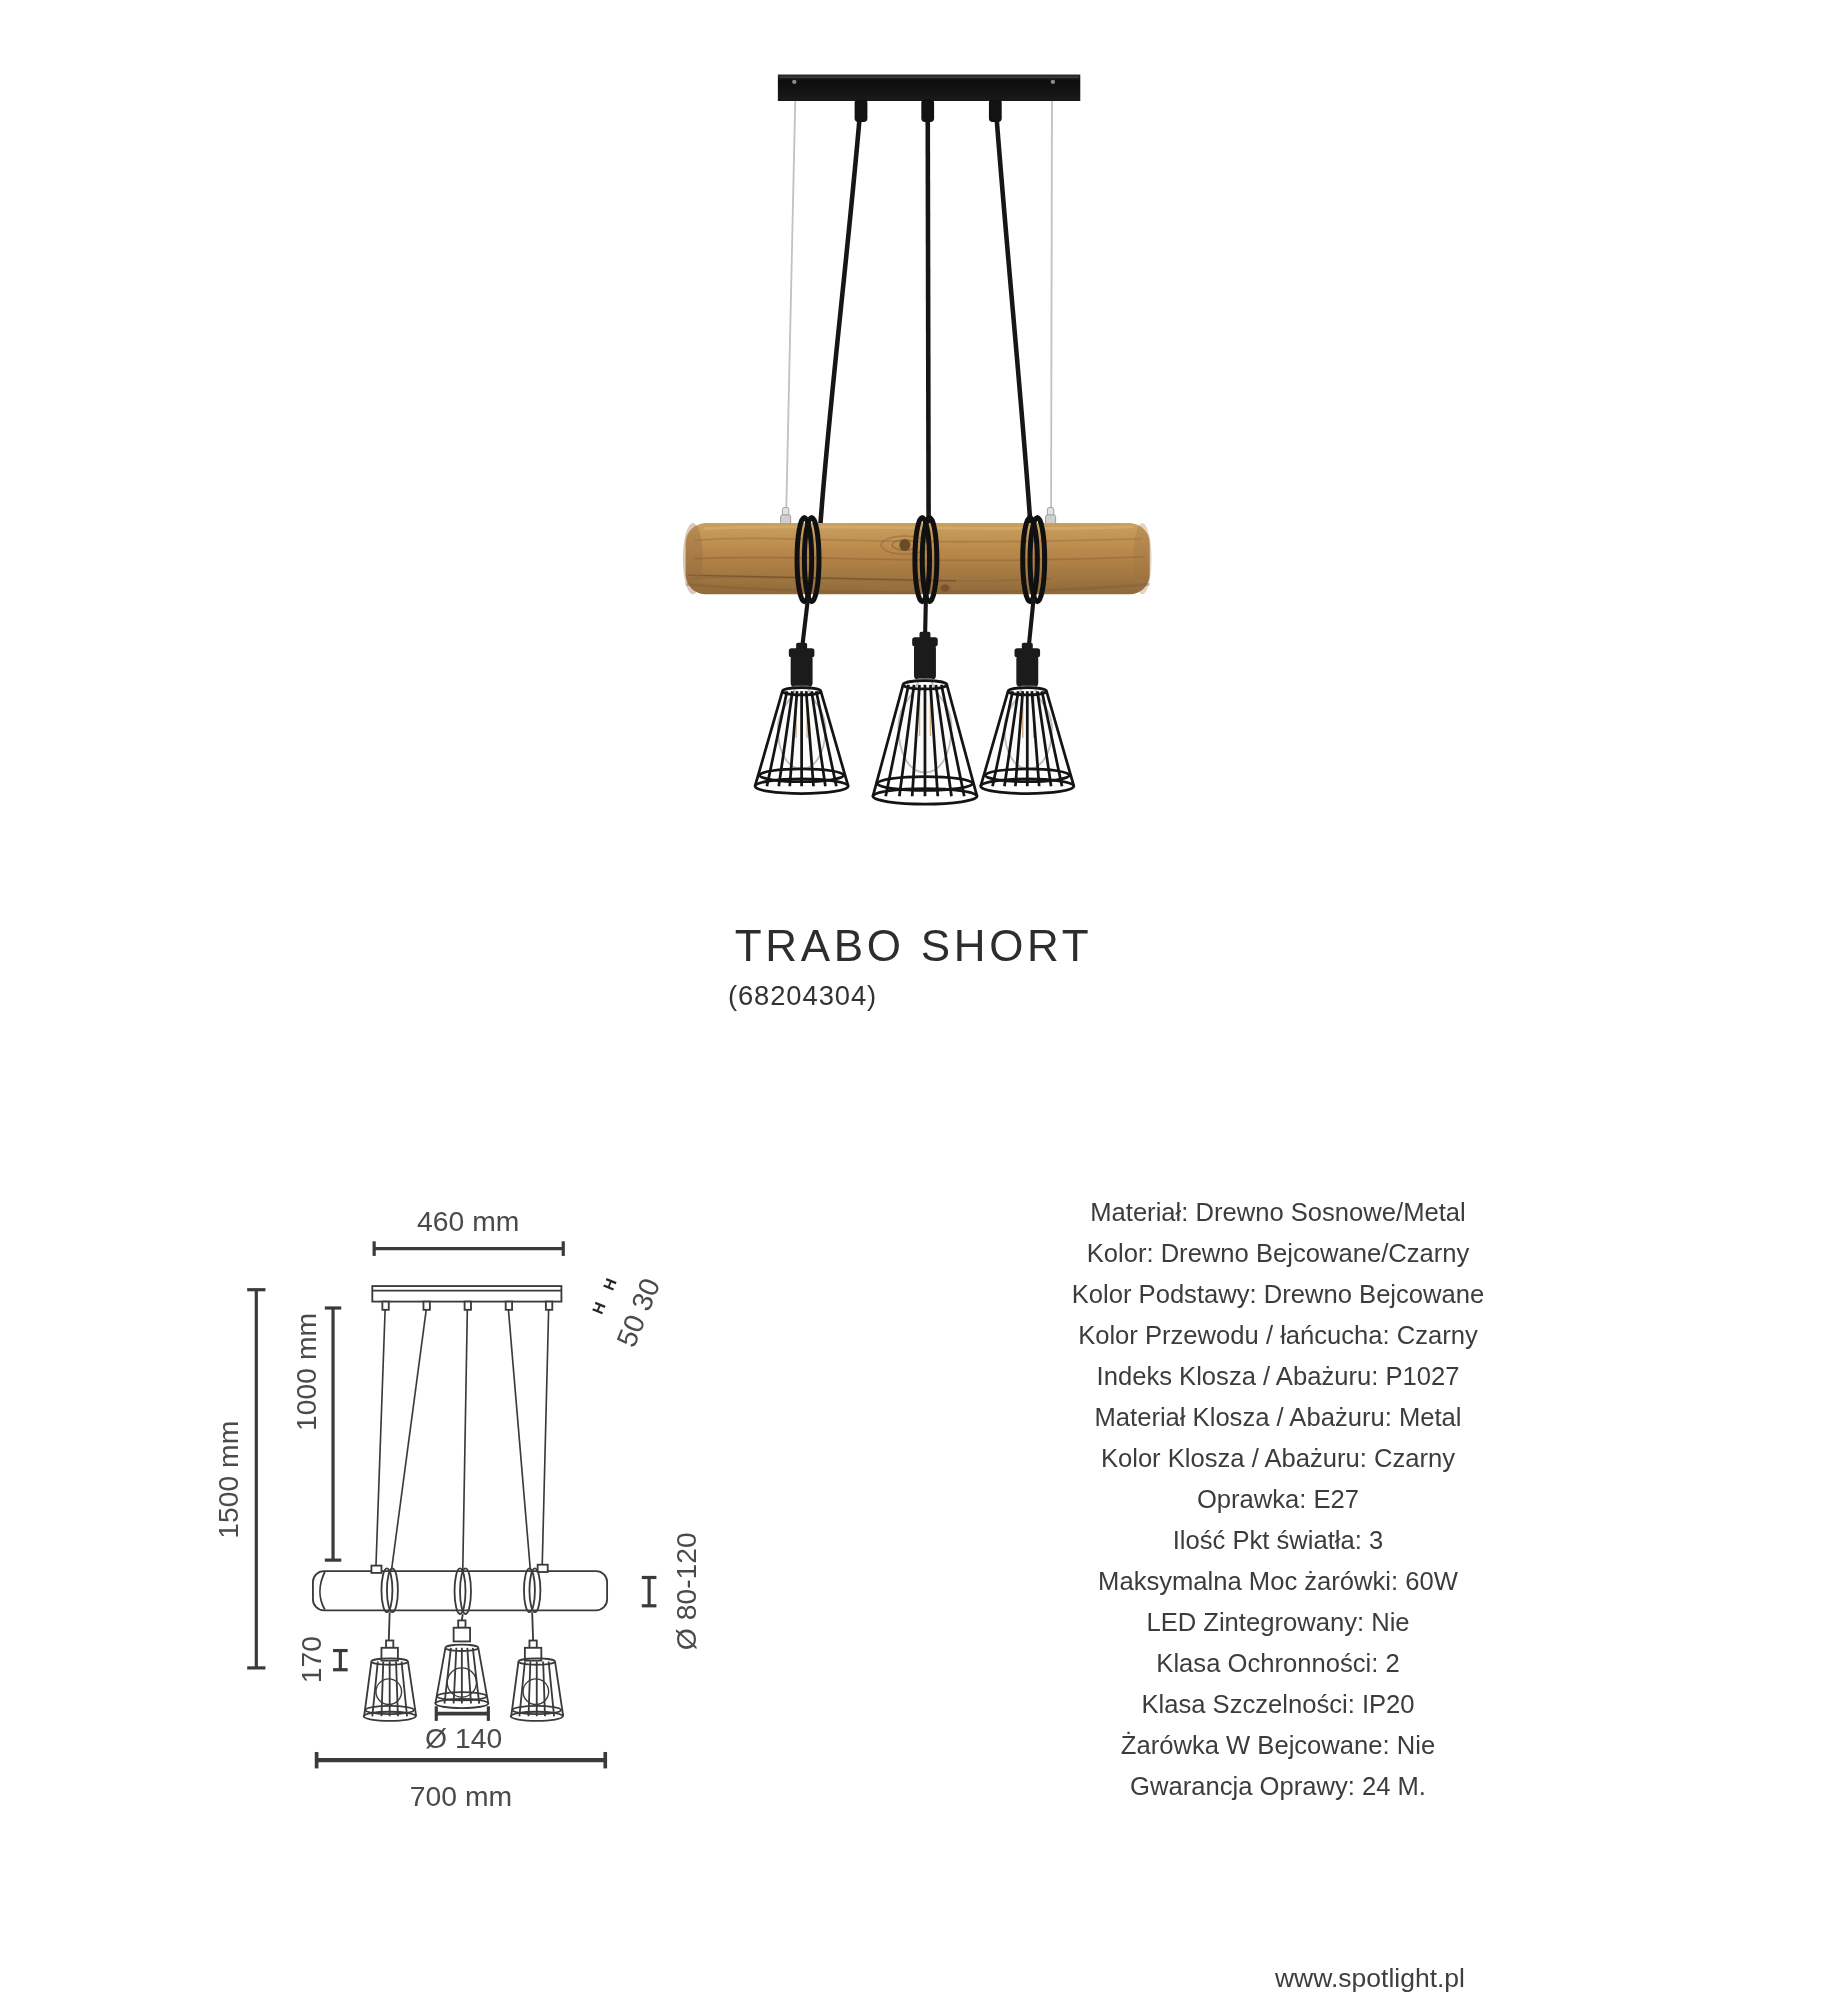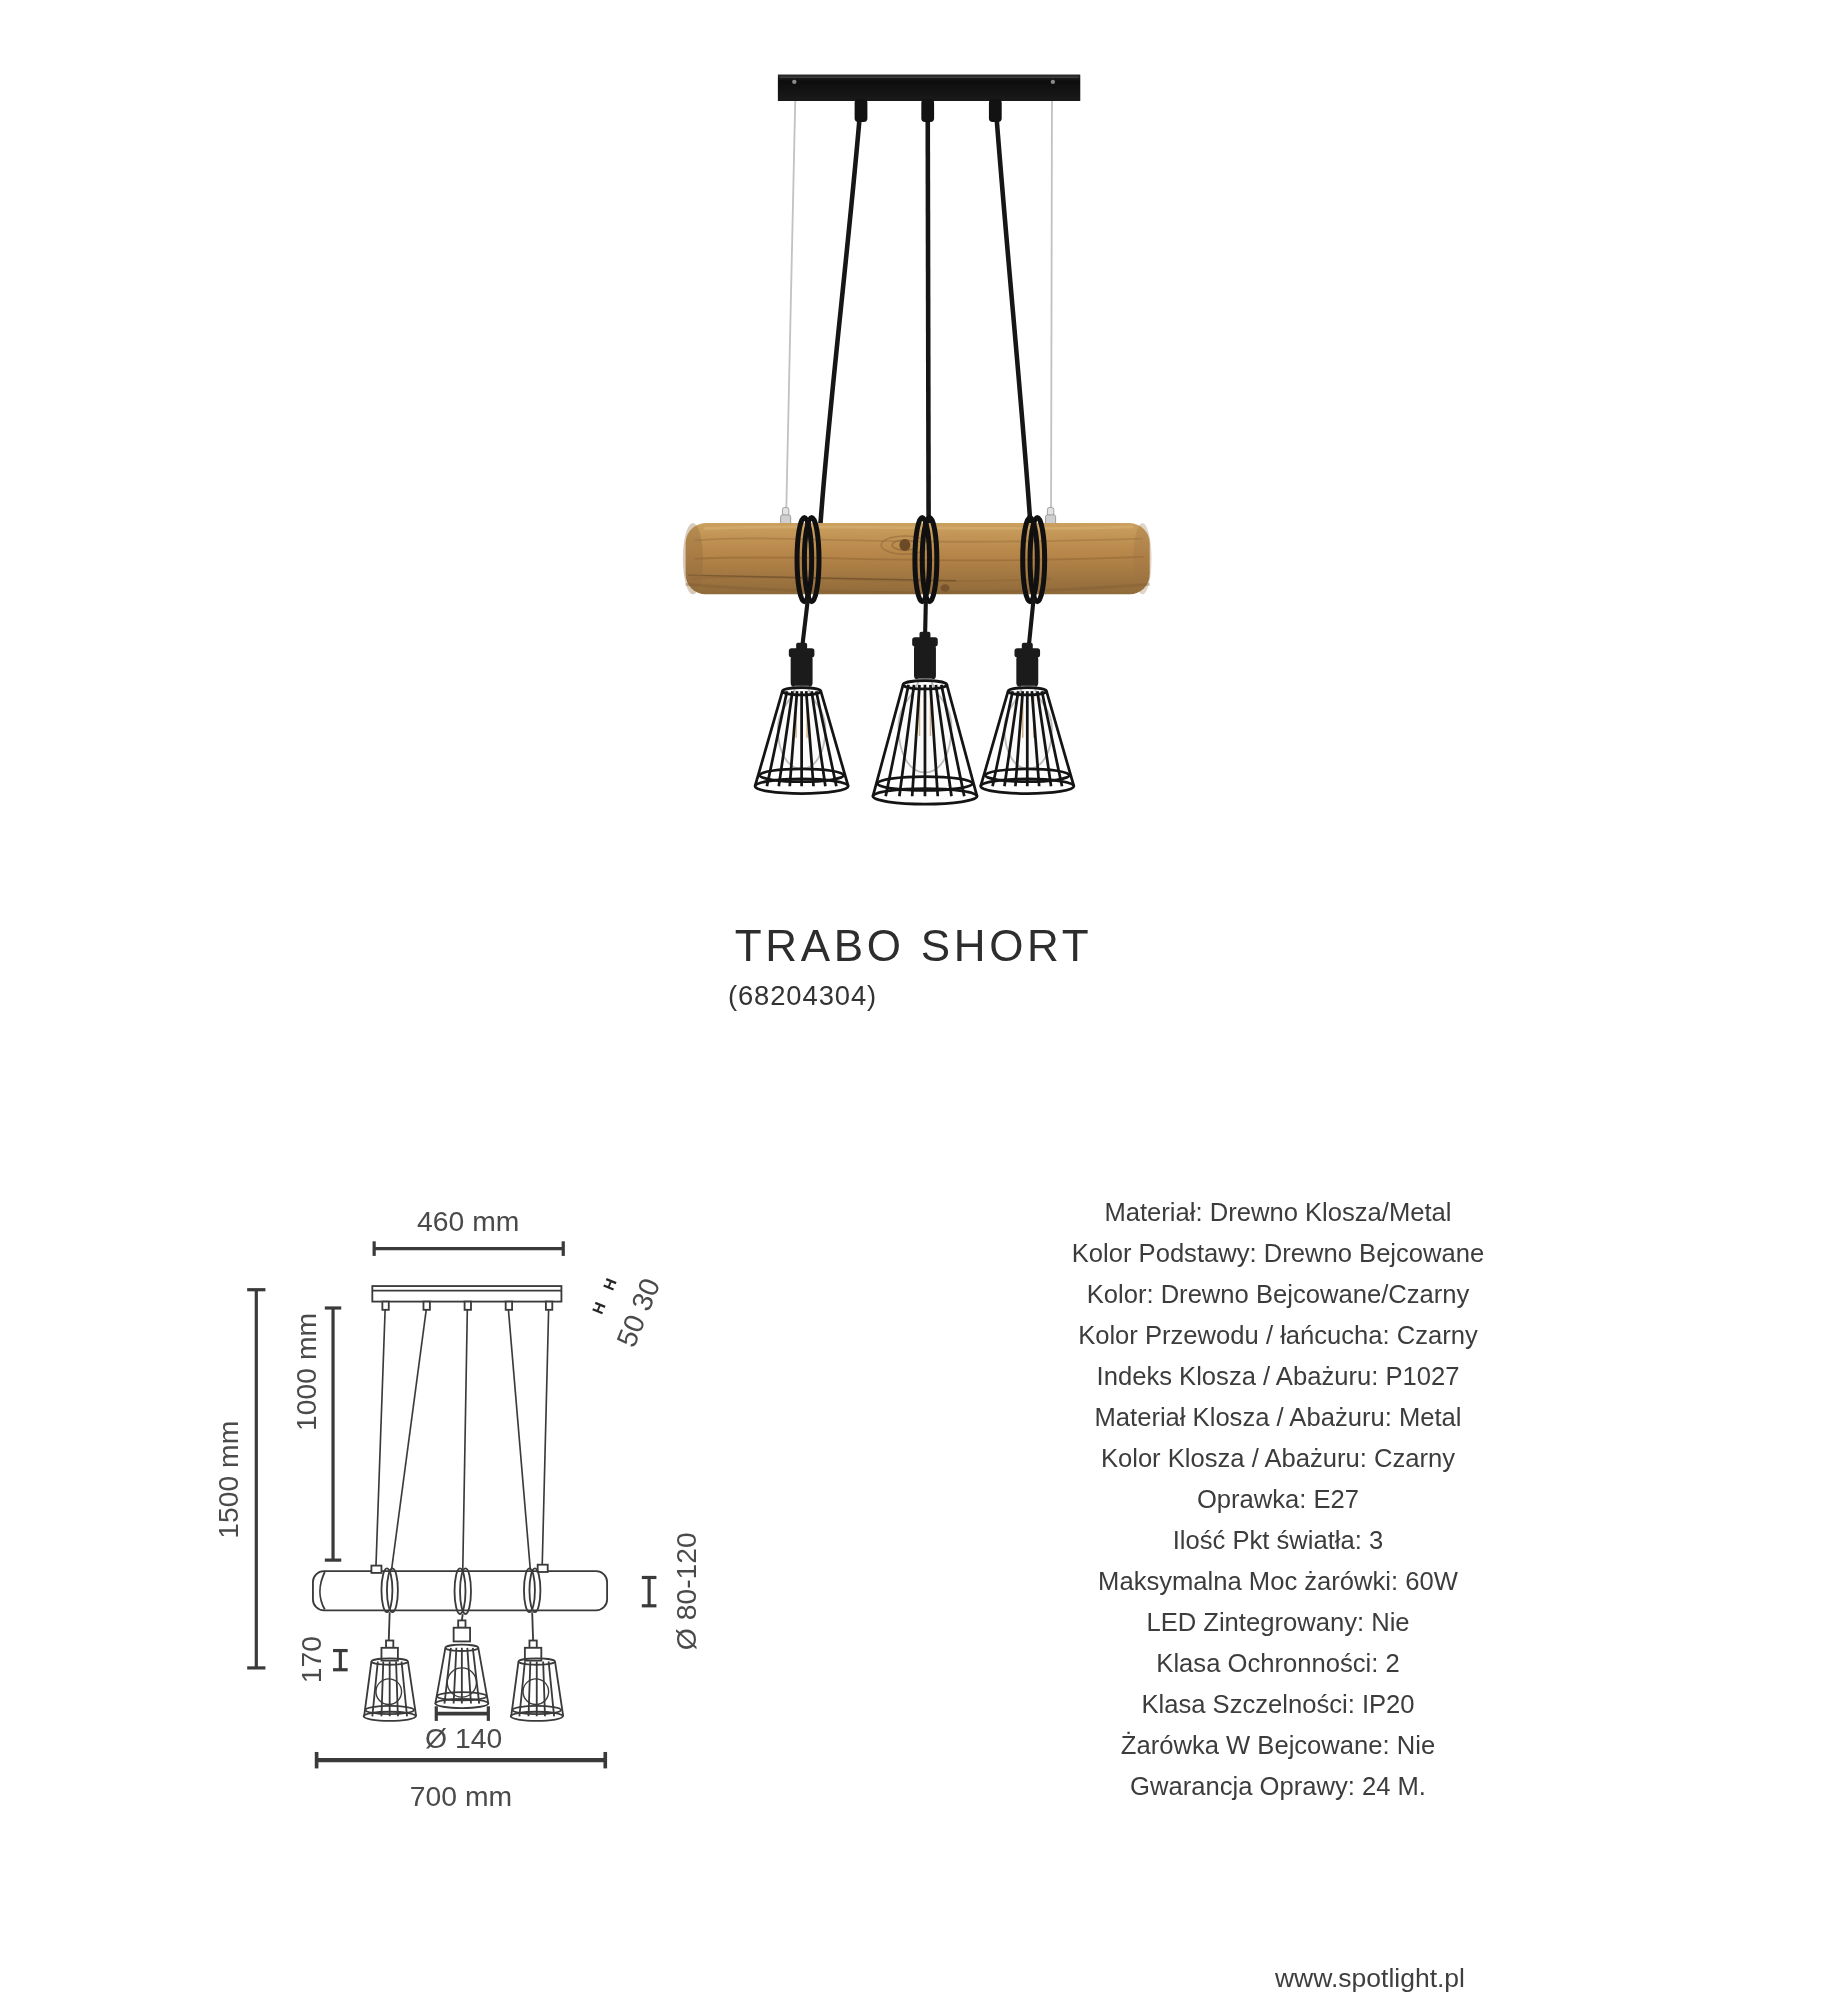--- a/index.html
+++ b/index.html
@@ -271,23 +271,23 @@
 
     <g>
       <line class="dline" x1="347" y1="1927" x2="663" y2="1927" stroke-width="4.5"></line>
       <line class="dline" x1="347" y1="1918" x2="347" y2="1936" stroke-width="4"></line>
       <line class="dline" x1="663" y1="1918" x2="663" y2="1936" stroke-width="4"></line>
       <text class="dimtxt" x="505" y="1977" text-anchor="middle">700 mm</text>
     </g>
   </svg>
 
   <div id="spec-list" class="abs">
-      <div class="spec-line">Materiał: Drewno Klosza/Metal</div>
+      <div class="spec-line">Materiał: Drewno Sosnowe/Metal</div>
+      <div class="spec-line">Kolor: Drewno Bejcowane/Czarny</div>
       <div class="spec-line">Kolor Podstawy: Drewno Bejcowane</div>
-      <div class="spec-line">Kolor: Drewno Bejcowane/Czarny</div>
       <div class="spec-line">Kolor Przewodu / łańcucha: Czarny</div>
       <div class="spec-line">Indeks Klosza / Abażuru: P1027</div>
       <div class="spec-line">Materiał Klosza / Abażuru: Metal</div>
       <div class="spec-line">Kolor Klosza / Abażuru: Czarny</div>
       <div class="spec-line">Oprawka: E27</div>
       <div class="spec-line">Ilość Pkt światła: 3</div>
       <div class="spec-line">Maksymalna Moc żarówki: 60W</div>
       <div class="spec-line">LED Zintegrowany: Nie</div>
       <div class="spec-line">Klasa Ochronności: 2</div>
       <div class="spec-line">Klasa Szczelności: IP20</div>

